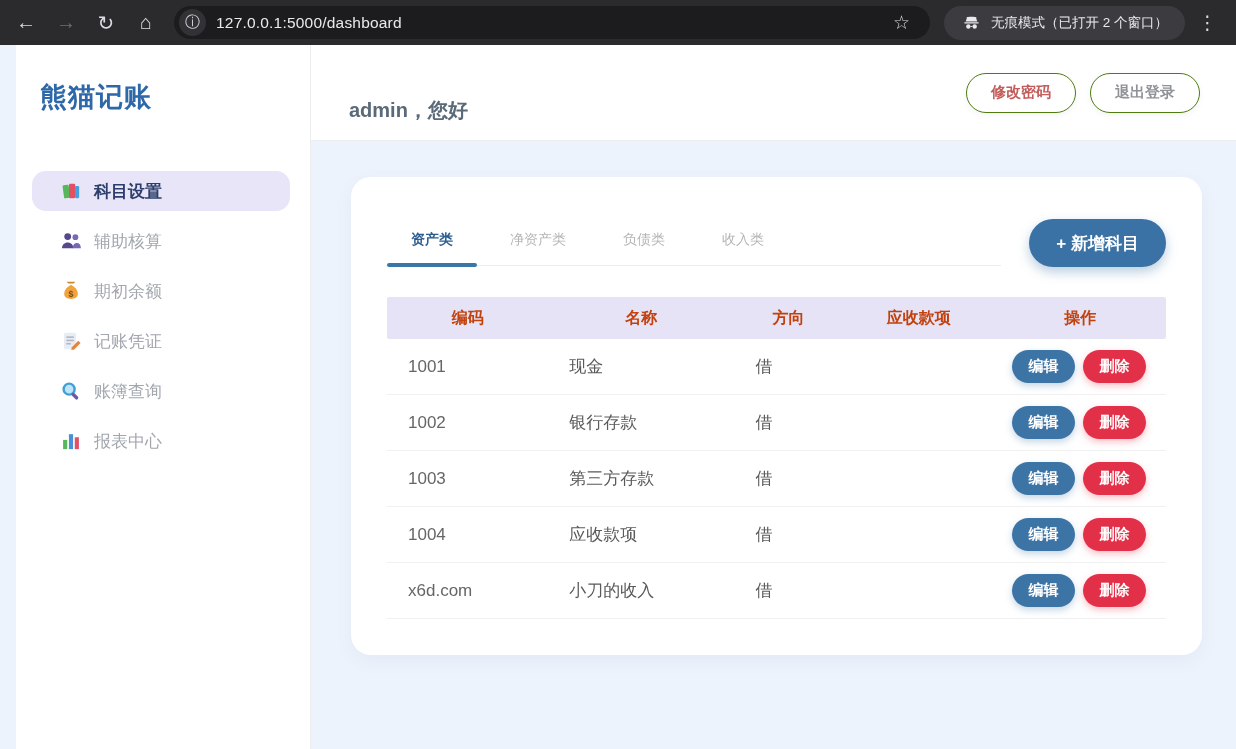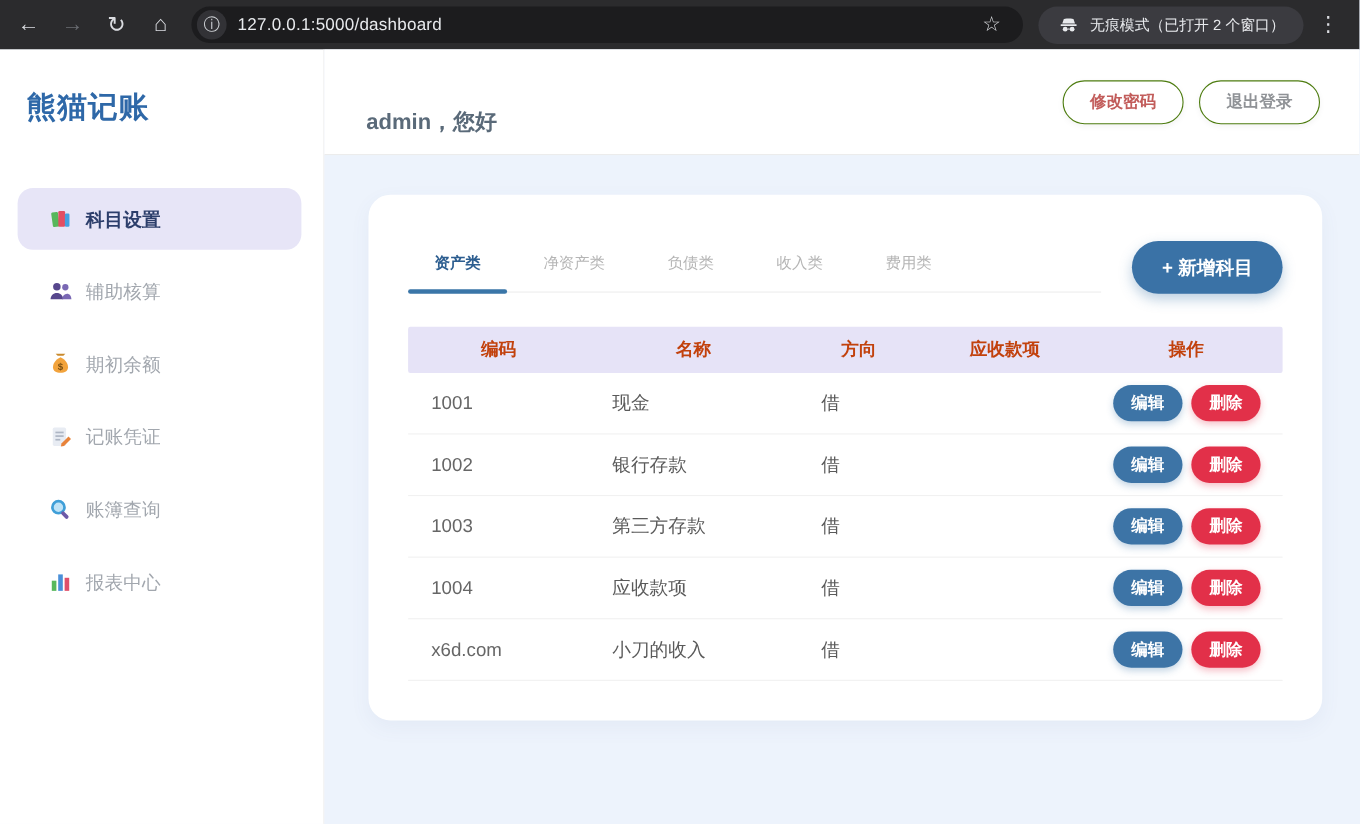--- a/index.html
+++ b/index.html
@@ -40,33 +40,33 @@
   .star { font-size:19px; color:#dadce0; cursor:pointer; padding:0 6px; }
   .incognito-badge {
     height:34px; border-radius:17px; background:#3b3b40; display:flex;
     align-items:center; gap:9px; padding:0 17px; flex-shrink:0;
     color:#e8eaed; font-size:13.5px; white-space:nowrap; cursor:default;
   }
   .incognito-badge svg { width:21px; height:21px; }
   .kebab { font-size:19px; padding:0 9px; color:#dadce0; cursor:pointer; }
 
   
-  .app { display:flex; height:704px; }
+  .app { display:flex; height:704px;padding-left:16px; }
 
   .sidebar {
     width:295px; background:#ffffff; border-right:1px solid #ededed;
     padding-top:34px; flex-shrink:0;
   }
   .app-title {
     padding-left:24px; font-size:27px; font-weight:bold; color:#2e68a8;
     letter-spacing:1px;
   }
   .nav { margin-top:56px; padding:0 20px 0 16px; display:flex; flex-direction:column; gap:10px; }
   .nav-item {
-    display:flex; align-items:center; gap:12px; height:56px;
+    display:flex; align-items:center; gap:12px; height:40px;
     padding-left:28px; border-radius:14px; color:#a2a7ae; font-size:17px;
     cursor:pointer;
   }
   .nav-item.active { background:#e7e5f7; color:#2c3e6b; font-weight:bold; }
   .nav-item .icon { width:22px; height:22px; flex-shrink:0; }
   .nav-item .icon svg { width:100%; height:100%; }
 
   .main { flex:1; display:flex; flex-direction:column; background:#edf3fc; min-width:0; }
   .main-header {
     height:96px; background:#fff; border-bottom:1px solid #ececec;
@@ -254,23 +254,20 @@
               </div>
 
               <div class="tab">
                 <span>负债类</span>
               </div>
 
               <div class="tab">
                 <span>收入类</span>
               </div>
 
-              <div class="tab">
-                <span>费用类</span>
-              </div>
             </div>
           <button class="add-btn">+ 新增科目</button>
         </div>
 
         <div class="table">
           <div class="trow thead">
             <div class="th">编码</div>
             <div class="th">名称</div>
             <div class="th">方向</div>
             <div class="th">应收款项</div>

